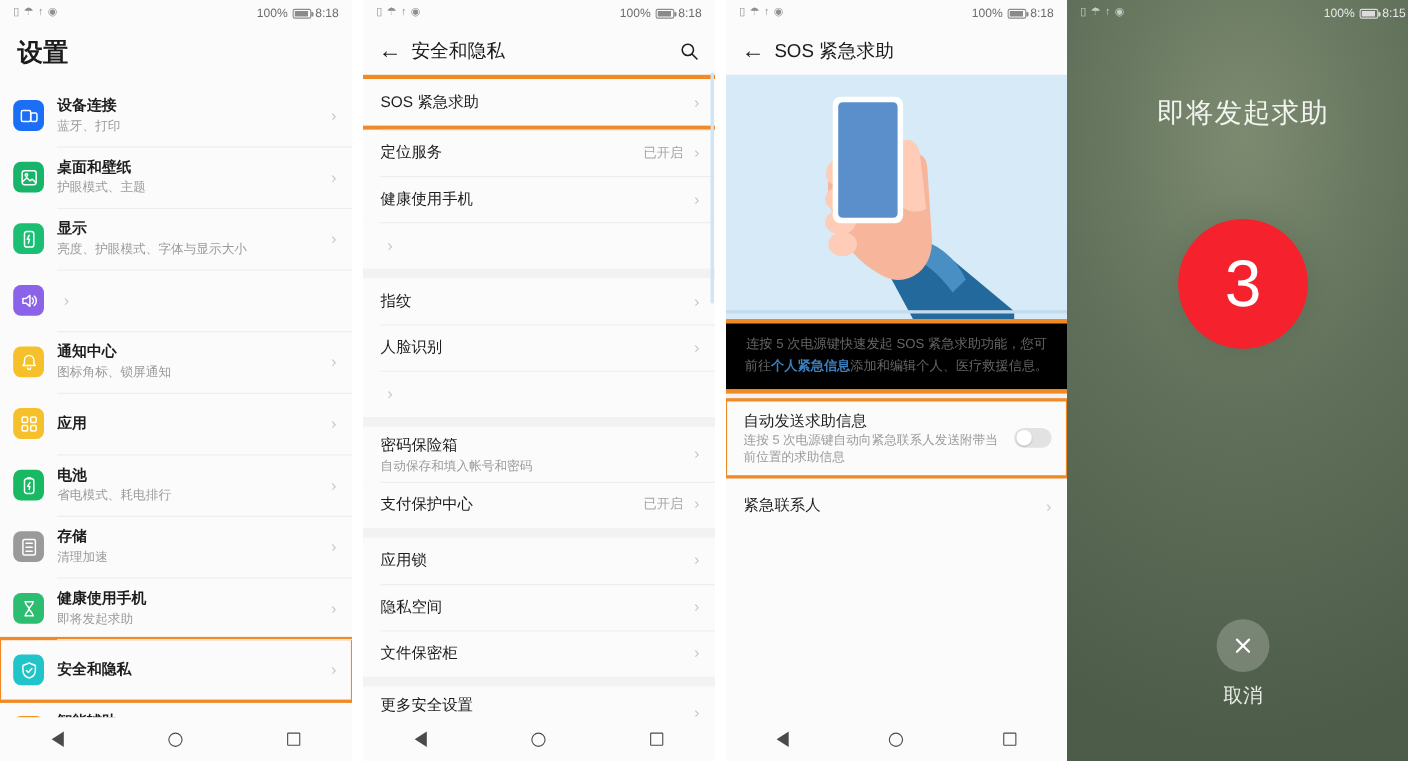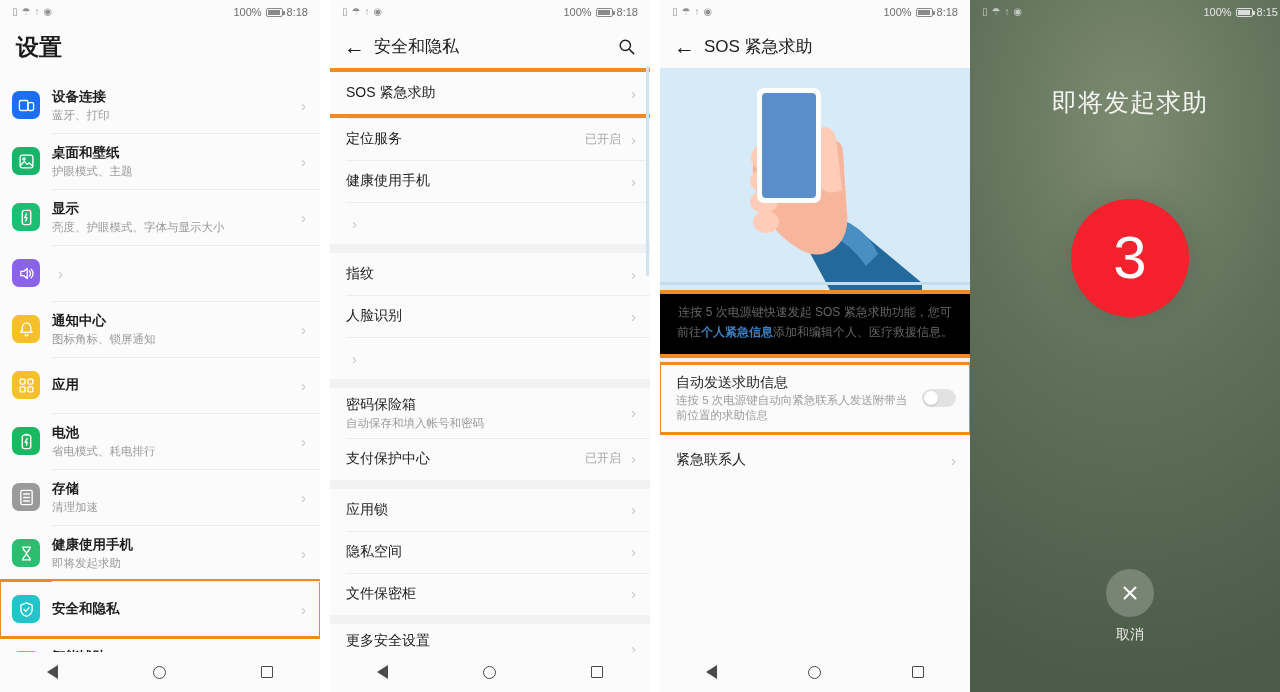--- a/index.html
+++ b/index.html
@@ -191,21 +191,21 @@
   }
   .cancel-wrap {
     position: absolute; left: 0; right: 0; bottom: 48px;
     display: flex; flex-direction: column; align-items: center; gap: 9px;
   }
   .cancel-btn {
     width: 48px; height: 48px; border-radius: 50%;
     background: rgba(255,255,255,.22);
     display: flex; align-items: center; justify-content: center;
   }
-  .cancel-label { color: #e9ece6; font-size: 14px; }
+  .cancel-label { color: #e9ece6; font-size: 18px; }
 </style>
 </head>
 <body>
 
 <div class="screens">
 
   <div class="panel p1">
     <div class="statusbar">
       <div class="sb-left">
         <span class="sb-ico">▯</span>

